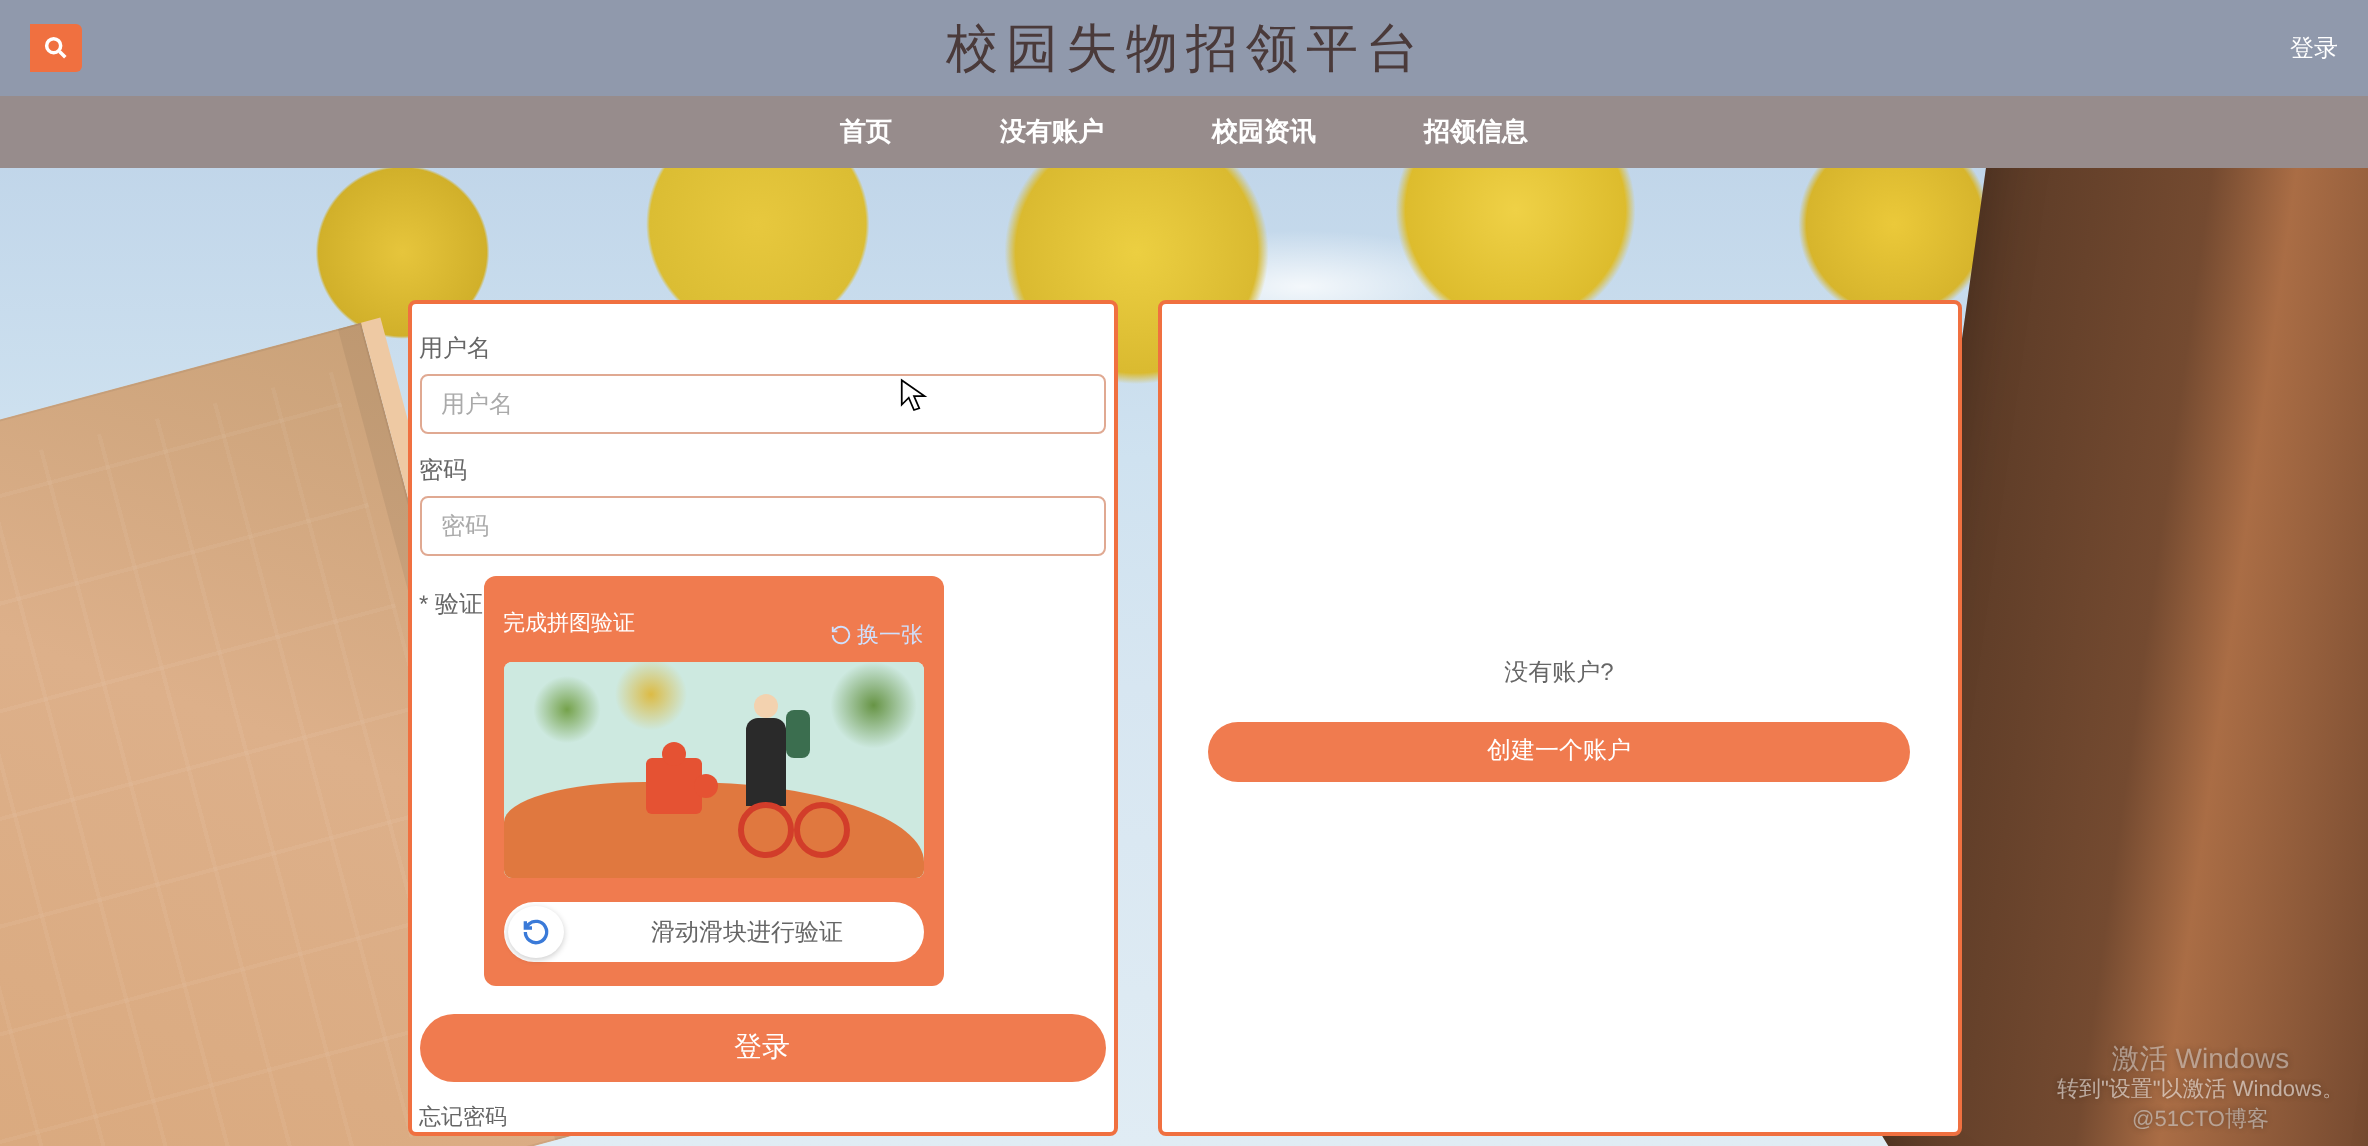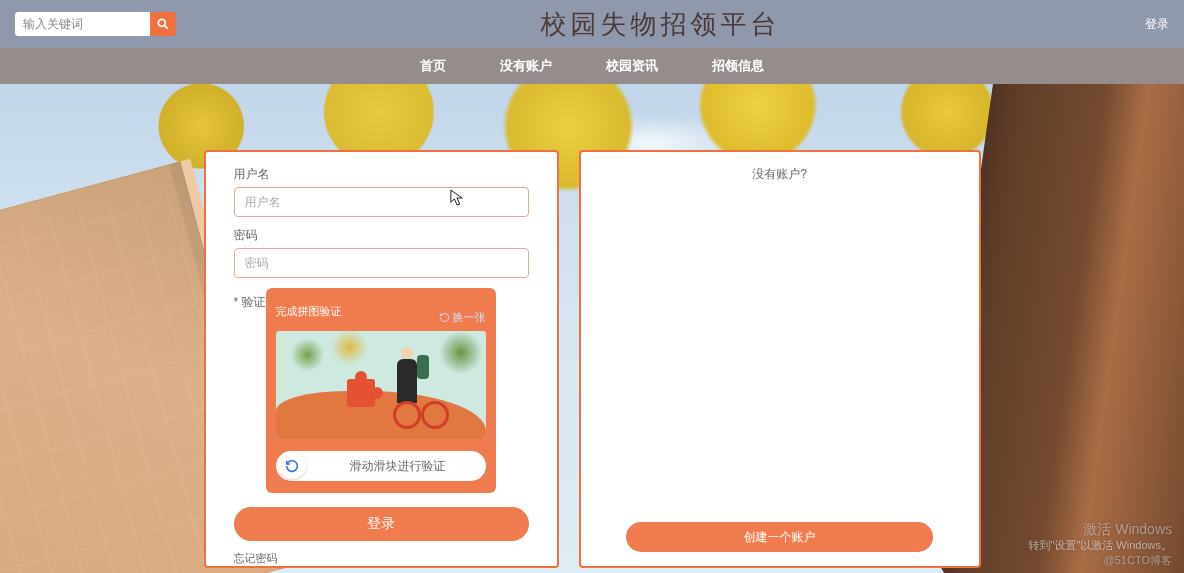--- a/index.html
+++ b/index.html
@@ -146,21 +146,21 @@
     gap: 20px;
     padding-top: 66px;
   }
 
   .panel {
     background: #fff;
     border: 2px solid #f07040;
     border-radius: 4px;
     width: 355px;
     height: 418px;
-    padding: 14px 28px;
+    padding: 14px 4px;
     position: relative;
   }
   .panel-left { width: 355px; }
   .panel-right { width: 335px; }
 
   .field-label {
     font-size: 12px;
     color: #666;
     margin-bottom: 4px;
   }
@@ -284,21 +284,21 @@
     font-size: 11px;
     color: #666;
     cursor: pointer;
     display:inline-block;
   }
 
   .panel-right {
     display: flex;
     flex-direction: column;
     align-items: center;
-    justify-content: space-between;
+    justify-content: center;
     gap: 16px;
     width:402px;
   }
   .no-account {
     font-size: 12px;
     color: #666;
   }
   .create-btn {
     width: 90%;
     height: 30px;
@@ -315,21 +315,21 @@
     left: 450px; top: 189px;
     width: 14px; height: 18px;
     z-index: 5;
     pointer-events:none;
   }
 
   .watermark {
     position: absolute;
     right: 12px; bottom: 6px;
     z-index: 4;
-    text-align: right;
+    text-align: center;
     color: rgba(255,255,255,.55);
     font-size: 11px;
     line-height: 1.3;
     text-shadow:0 0 3px rgba(0,0,0,.3);
   }
   .watermark .w1{font-size:14px;color:rgba(230,230,230,.5);}
   .watermark .w3{color:rgba(210,210,210,.6);}
 </style>
 </head>
 <body>
@@ -337,21 +337,20 @@
 <div class="bg">
   <div class="bg-sky"></div>
   <div class="bg-clouds"></div>
   <div class="bg-foliage"></div>
   <div class="bg-building"></div>
   <div class="bg-tree"></div>
 </div>
 
 <div class="topbar">
   <div class="search-wrap">
-    <input class="search-input" type="text" placeholder="输入关键词" style="">
     <button class="search-btn">
       <svg viewBox="0 0 24 24" fill="none" stroke="#fff" stroke-width="3">
         <circle cx="10" cy="10" r="6"></circle>
           <path d="M15 15l5 5"></path>
       </svg>
     </button>
   </div>
   <div class="site-title">校园失物招领平台</div>
   <div class="login-link">登录</div>
 </div>

